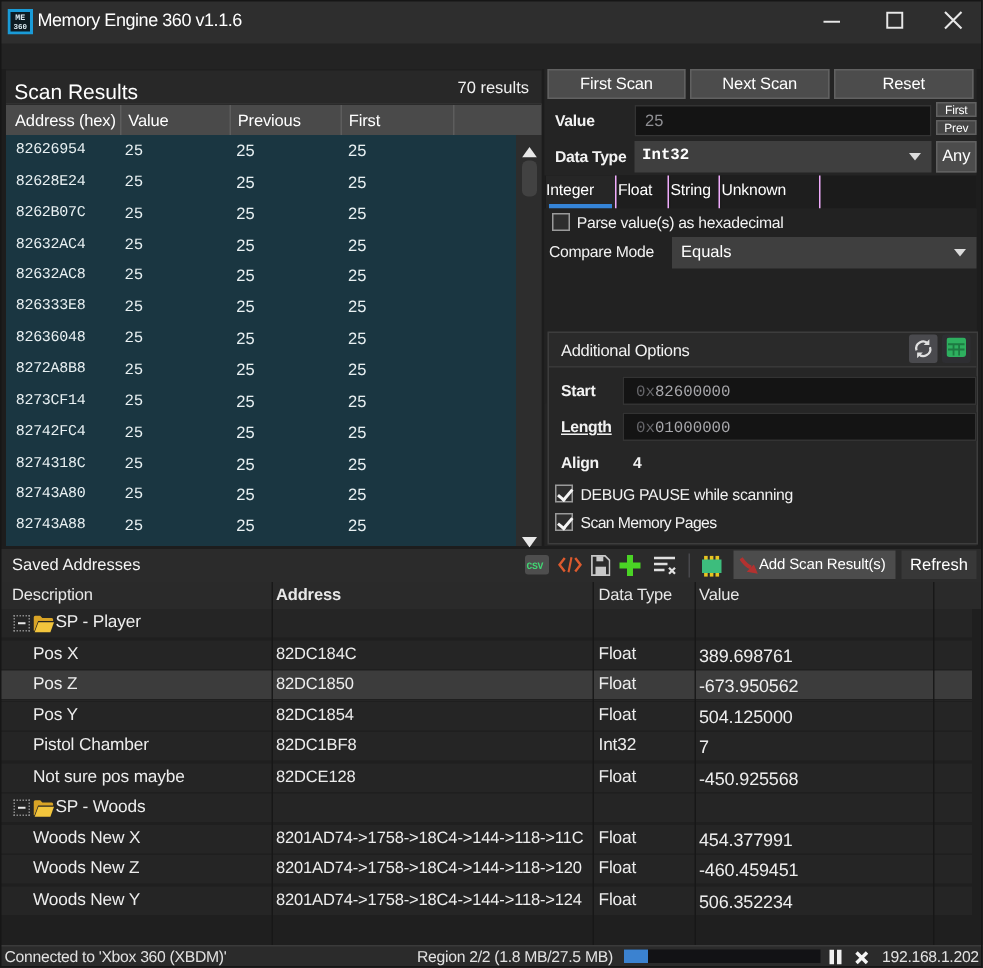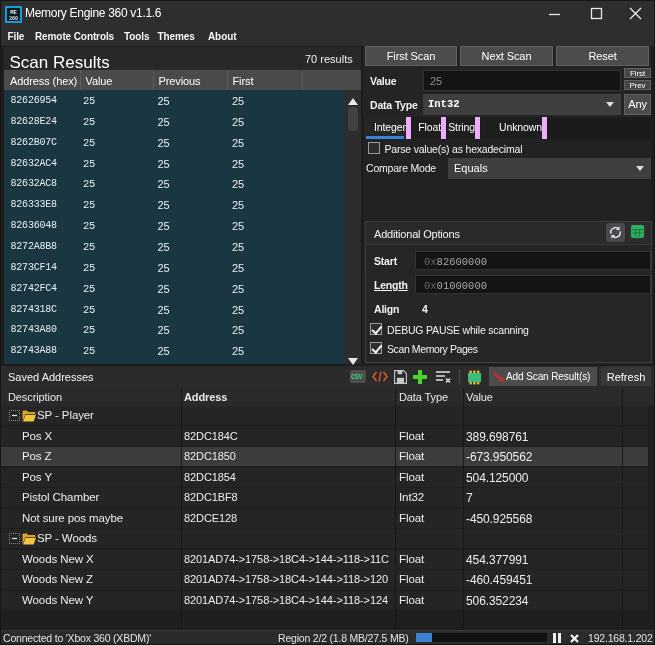--- a/index.html
+++ b/index.html
@@ -11,42 +11,42 @@
 
 .titlebar { position:absolute; left:0; top:0; width:655px; height:29px; background:#2e2e2e; }
 .apptitle { position:absolute; left:25px; top:6px; font-size:12px; color:#ffffff; letter-spacing:-0.3px; }
 
 
 .menubar { position:absolute; left:0; top:29px; width:655px; height:17px; background:#2e2e2e; }
 .menubar span { position:absolute; top:2px; font-size:10px; font-weight:bold; color:#f5f5f5; letter-spacing:-0.1px; }
 
 
 .lpanel { position:absolute; left:4px; top:46px; width:357px; height:318px; background:#282828; border-top:1px solid #1f1f1f; }
-.lp-t1 { position:absolute; left:5.5px; top:6px; font-size:17px; color:#ffffff; }
+.lp-t1 { position:absolute; left:5.5px; top:6px; font-size:14px; color:#ffffff; }
 .lp-t2 { position:absolute; left:301px; top:6px; font-size:11px; color:#f0f0f0; }
 .cols { position:absolute; left:0; top:22px; width:357px; height:21px; background:#4a4a4a; border-top:1px solid #2a2a2a; }
 .cols .c { position:absolute; top:0; height:21px; border-left:1px solid #5d5d5d; color:#ffffff; font-size:11px; padding:5px 0 0 4.5px; letter-spacing:-0.1px; }
 .scantable { position:absolute; left:0; top:43px; width:340px; height:274px; background:#1a3641; }
 .scanrow { position:absolute; left:0; width:100%; height:21px; color:#e8f0f2; }
 .scanrow .a { position:absolute; left:6.5px; top:4.5px; font-family:"Liberation Mono", monospace; font-size:10px; letter-spacing:-0.2px; }
 .scanrow .v { position:absolute; left:79px; top:4.5px; font-family:"Liberation Mono", monospace; font-size:10.5px; letter-spacing:-0.2px; }
 .scanrow .p { position:absolute; left:153.5px; top:4.5px; font-size:11px; }
 .scanrow .f { position:absolute; left:228px; top:4.5px; font-size:11px; }
 .vscroll { position:absolute; left:340px; top:43px; width:17px; height:274px; background:#2d2d2d; }
 .vthumb { position:absolute; left:3.5px; top:17px; width:10px; height:24px; background:#424242; border-radius:4px; }
 
 
 .rpanel { position:absolute; left:363px; top:46px; width:288px; height:318px; background:#242424; }
 .btn { position:absolute; background:#4c4c4c; color:#ffffff; border:1px solid #616161; font-size:11px; text-align:center; letter-spacing:-0.1px; }
 .lbl { position:absolute; font-size:10.5px; color:#f2f2f2; letter-spacing:-0.2px; }
 .inp { position:absolute; background:#141414; border:1px solid #333333; }
 .dd { position:absolute; background:#3f3f3f; color:#fff; }
 .arrow { position:absolute; width:0; height:0; border:4px solid transparent; border-top:5px solid #dcdcdc; }
 .tabstrip { position:absolute; left:0; top:71px; width:288px; height:22px; background:#1b1b1b; }
-.tab { position:absolute; top:0; height:22px; background:#1e1e1e; color:#ffffff; font-size:10.5px; text-align:right; padding-top:4px; letter-spacing:-0.1px; border-right:5px solid #f0abfc; }
+.tab { position:absolute; top:0; height:22px; background:#1e1e1e; color:#ffffff; font-size:10.5px; text-align:left; padding-top:4px; letter-spacing:-0.1px; border-right:1px solid #f0abfc; }
 .tab.sel { background:#262626; }
 .tab.sel:after { content:""; position:absolute; left:2px; right:2px; bottom:0; height:3px; background:#3584d8; }
 .tabcontent { position:absolute; left:0; top:93px; width:288px; height:130px; background:#222222; }
 .cb { position:absolute; width:12px; height:12px; background:#2e2e2e; border:1px solid #9a9a9a; }
 .cb.checked:after { content:""; position:absolute; left:2.8px; top:0.2px; width:4px; height:7.5px;
   border:solid #f5f5f5; border-width:0 2px 2px 0; transform:rotate(40deg); }
 .group { position:absolute; left:2px; top:175px; width:287px; height:142px; background:#262626; border:1px solid #3d3d3d; }
 .ghead { position:absolute; left:0; top:0; width:100%; height:23px; background:#2a2a2a; border-bottom:1px solid #383838; }
 .mono { font-family:"Liberation Mono", monospace; }
 
@@ -80,27 +80,20 @@
         <line x1="1" y1="14.5" x2="12" y2="14.5" stroke="#e8e8e8" stroke-width="1.3"></line>
       </svg>
     <svg class="abs" style="left:590px;top:0" width="14" height="28">
         <rect x="1.5" y="8.5" width="10" height="10" fill="none" stroke="#e8e8e8" stroke-width="1.3"></rect>
       </svg>
     <svg class="abs" style="left:628px;top:0" width="16" height="28">
         <path d="M2 8 L13 19 M13 8 L2 19" stroke="#e8e8e8" stroke-width="1.4"></path>
       </svg>
   </div>
 
-  <div class="menubar">
-    <span style="left:7.5px">File</span>
-    <span style="left:35px">Remote Controls</span>
-    <span style="left:124px">Tools</span>
-    <span style="left:157.5px">Themes</span>
-    <span style="left:208px">About</span>
-  </div>
 
   <div style="position:absolute; left:361px; top:46px; width:2px; height:318px; background:#1c1c1c;"></div>
   <div style="position:absolute; left:0; top:46px; width:4px; height:318px; background:#1d1d1d;"></div>
   <div style="position:absolute; left:651px; top:46px; width:4px; height:318px; background:#1d1d1d;"></div>
   <div style="position:absolute; left:0; top:364px; width:655px; height:2px; background:#1d1d1d;"></div>
   <div style="position:absolute; left:0; top:0; width:655px; height:645px; border:1px solid #161616; pointer-events:none; z-index:99;"></div>
   <div class="lpanel">
     <span class="lp-t1">Scan Results</span>
       <span class="lp-t2">70 results</span>
     <div class="cols">

